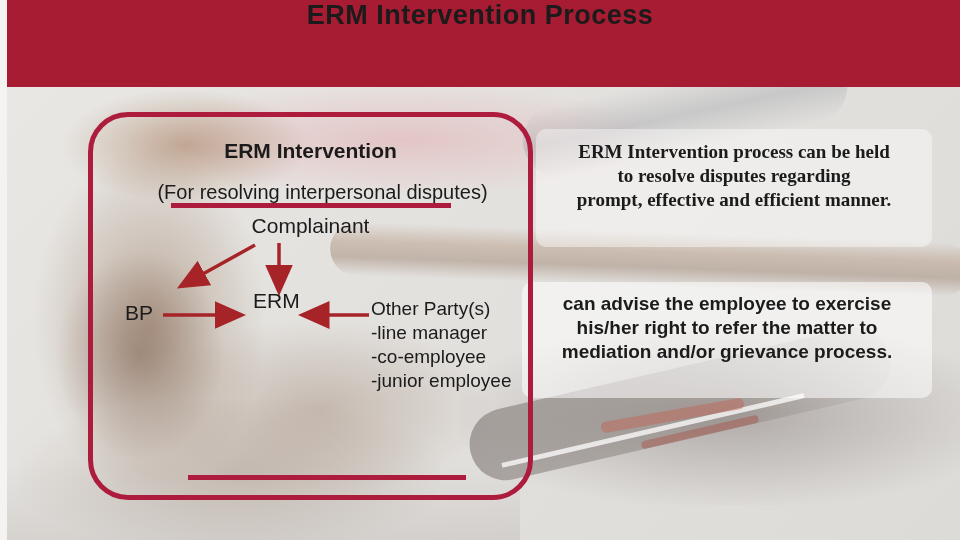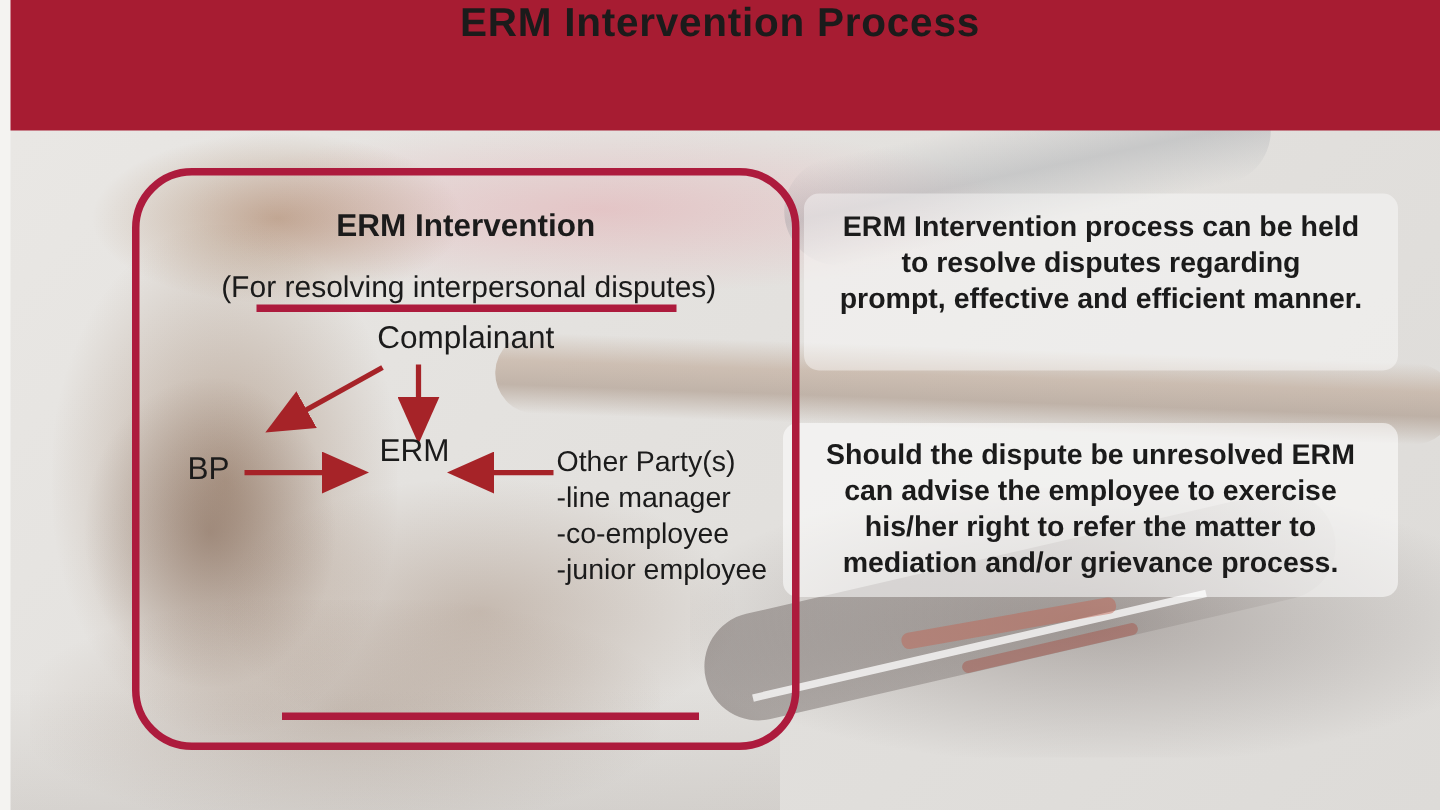--- a/index.html
+++ b/index.html
@@ -49,35 +49,35 @@
   
   .header{position:absolute;left:0;top:0;width:960px;height:87px;z-index:2;
     background:var(--header-red,#a71c32);display:flex;align-items:flex-start;justify-content:center;}
   .header .title{color:var(--text-black,#1b1b1b);font-size:27px;font-weight:bold;letter-spacing:.5px;}
   .left-strip{position:absolute;left:0;top:0;width:7px;height:540px;background:#f4f3f1;z-index:3;}
   
   .flow-box{position:absolute;left:88px;top:112px;width:445px;height:388px;z-index:4;
     border:5px solid var(--border-crimson,#ad1b3d);border-radius:40px;text-decoration:underline;}
   .flow-box .fb{position:absolute;color:var(--text-black,#1b1b1b);}
   .fb-heading{left:0;top:22px;width:100%;text-align:center;font-size:21px;font-weight:bold;}
-  .fb-sub{left:2px;top:64px;width:100%;text-align:center;font-size:20px;}
+  .fb-sub{left:12px;top:64px;width:100%;text-align:center;font-size:20px;}
   .fb-underline1{left:78px;top:86px;width:280px;height:5px;background:var(--border-crimson,#ad1b3d);}
   .fb-complainant{left:0;top:97px;width:100%;text-align:center;font-size:21px;}
   .fb-bp{left:32px;top:184px;width:50px;font-size:21px;}
   .fb-erm{left:160px;top:172px;width:60px;font-size:21px;}
   .fb-other{left:278px;top:180px;width:160px;text-align:left;font-size:19px;line-height:24px;white-space:nowrap;}
   .fb-underline2{left:95px;top:358px;width:278px;height:5px;background:var(--border-crimson,#ad1b3d);}
   .arrows-svg{position:absolute;left:0;top:0;width:435px;height:378px;}
   
   .panel-bg{position:absolute;border-radius:10px;background:rgba(255,255,255,.5);z-index:3;}
   .panel1-bg{left:536px;top:129px;width:396px;height:118px;background:rgba(255,255,255,.42);}
   .panel2-bg{left:522px;top:282px;width:410px;height:116px;background:rgba(255,255,255,.55);}
   .panel{position:absolute;z-index:4;color:var(--text-black,#1b1b1b);
     font-size:19px;font-weight:bold;line-height:24px;text-align:center;white-space:nowrap;}
-  .panel1{left:548px;top:140px;width:372px;}
+  .panel1{left:548px;top:140px;width:372px;font-family:Liberation Serif, serif;}
   .panel2{left:528px;top:292px;width:398px;}
 </style>
 </head>
 <body>
 
 <div class="slide">
 
   <div class="bg">
     <div class="pink-wash"></div>
     <div class="knob"></div>
@@ -133,19 +133,18 @@
 
   <div class="panel-bg panel1-bg"></div>
   <div class="panel panel1">
     <div>ERM Intervention process can be held</div>
     <div>to resolve disputes regarding</div>
     <div>prompt, effective and efficient manner.</div>
   </div>
 
   <div class="panel-bg panel2-bg"></div>
   <div class="panel panel2">
-    <div>Should the dispute be unresolved ERM</div>
     <div>can advise the employee to exercise</div>
     <div>his/her right to refer the matter to</div>
     <div>mediation and/or grievance process.</div>
   </div>
 
 </div>
 
 </body></html>

